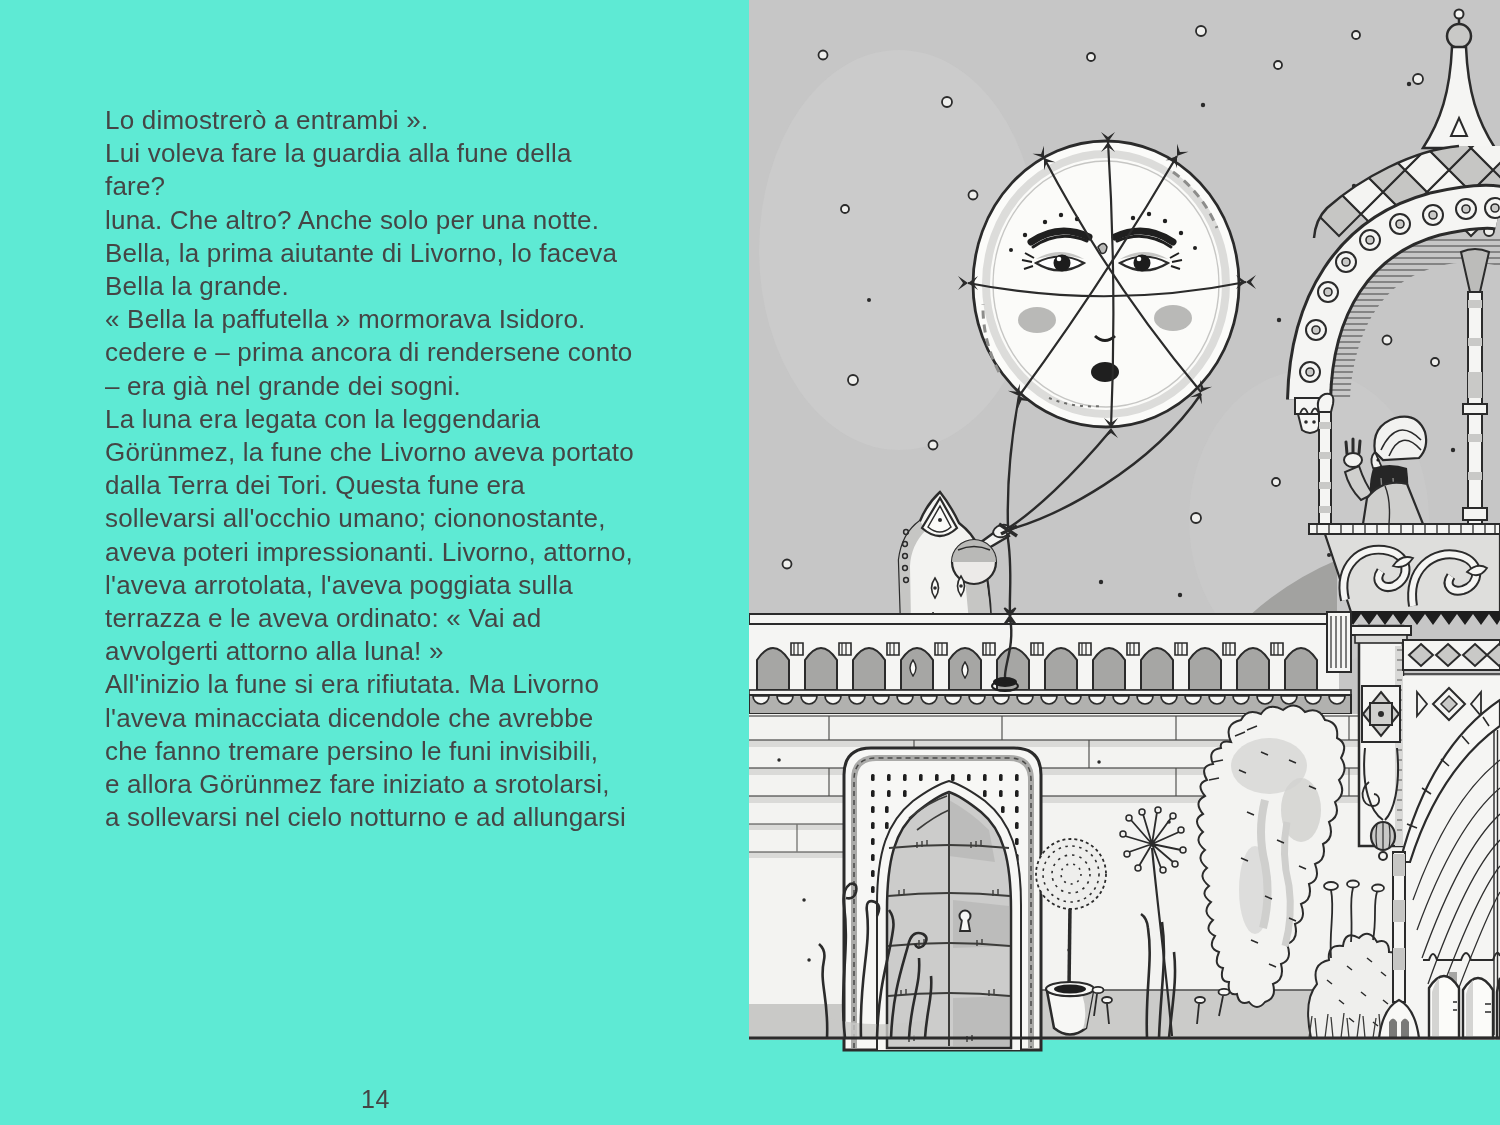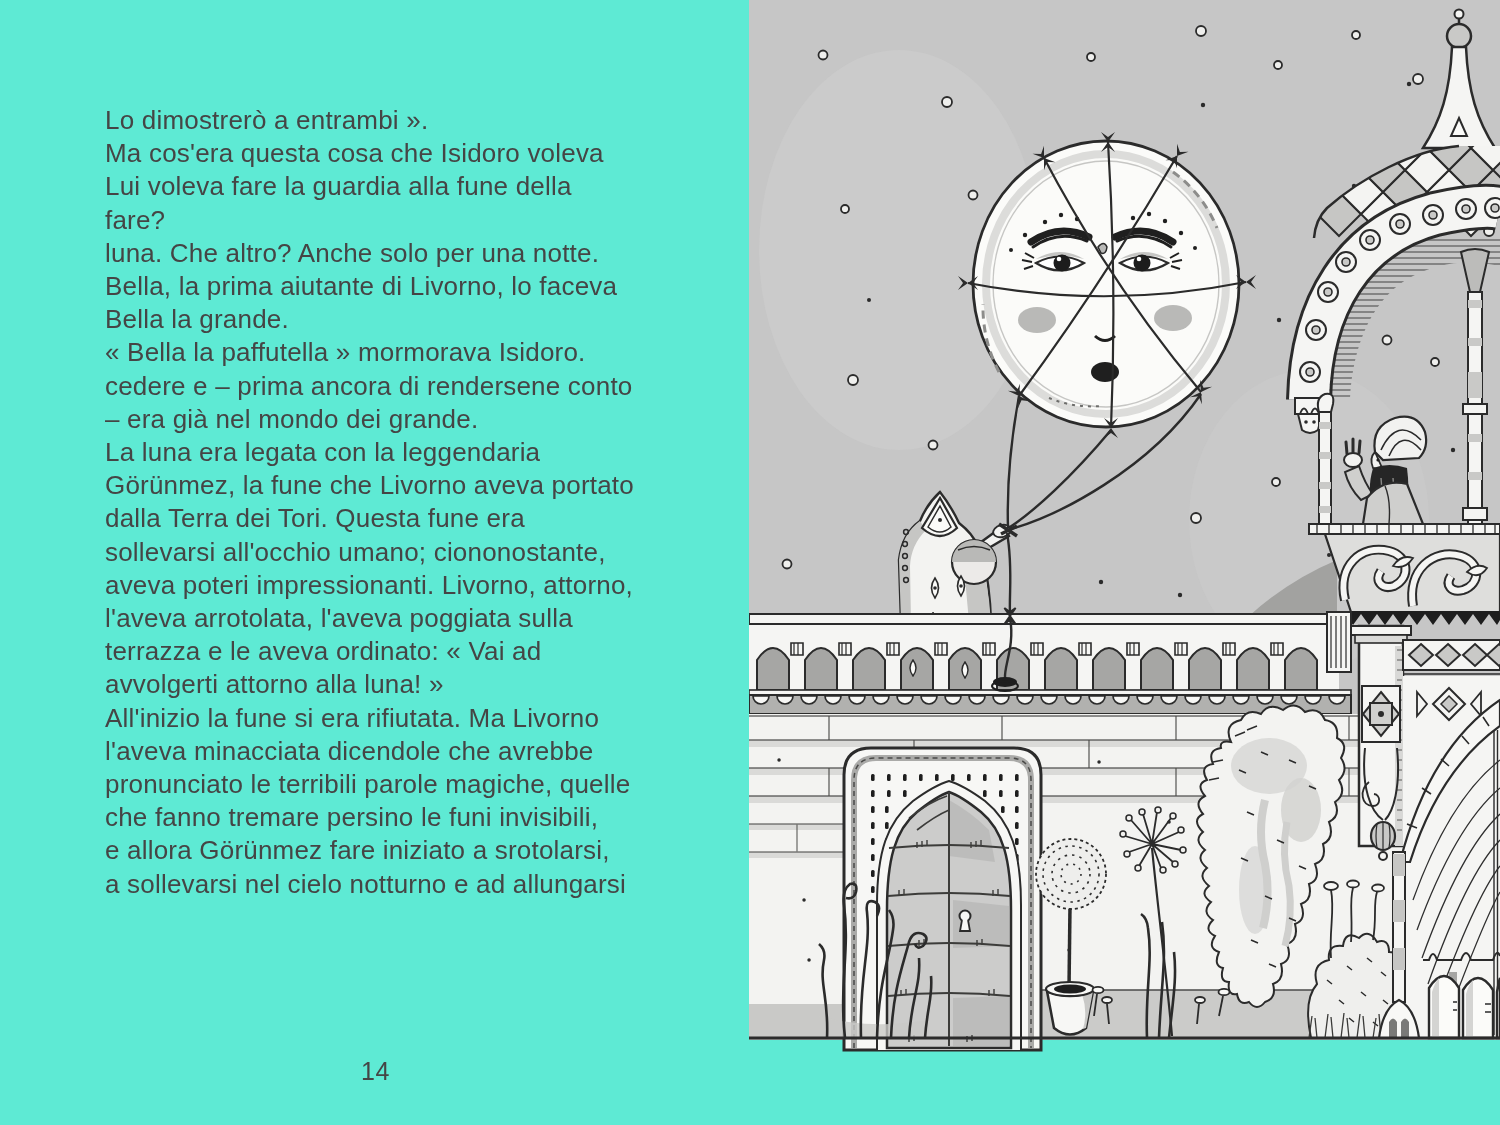--- a/index.html
+++ b/index.html
@@ -1,50 +1,48 @@
 <!DOCTYPE html>
 <html><head>
 <meta charset="utf-8">
 <style>
   html,body{margin:0;padding:0;background:#ffffff;}
   .stage{position:relative;width:1500px;height:1125px;background:#5eead4;overflow:hidden;
          font-family:Liberation Sans, sans-serif;}
   .text-block{position:absolute;left:105px;top:104px;}
   .line{font-size:26px;line-height:33.2px;letter-spacing:.2px;color:#454545;white-space:pre;font-weight:400;}
-  .page-number{position:absolute;left:0;top:1057px;width:751px;text-align:center;
+  .page-number{position:absolute;left:0;top:1085px;width:751px;text-align:center;
                font-size:25px;color:#454545;letter-spacing:.5px;}
   .illustration{position:absolute;left:749px;top:0;width:751px;height:1125px;}
 </style>
 </head>
 <body>
 
 <div class="stage">
 
   <div class="text-block">
     <div class="line">Lo dimostrerò a entrambi ».</div>
-    <div class="line">Ma cos'era questa cosa che Isidoro voleva</div>
     <div class="line">Lui voleva fare la guardia alla fune della</div>
     <div class="line">fare?</div>
     <div class="line">luna. Che altro? Anche solo per una notte.</div>
     <div class="line">Bella, la prima aiutante di Livorno, lo faceva</div>
     <div class="line">Bella la grande.</div>
     <div class="line">« Bella la paffutella » mormorava Isidoro.</div>
     <div class="line">cedere e – prima ancora di rendersene conto</div>
-    <div class="line">– era già nel mondo dei grande.</div>
+    <div class="line">– era già nel grande dei sogni.</div>
     <div class="line">La luna era legata con la leggendaria</div>
     <div class="line">Görünmez, la fune che Livorno aveva portato</div>
     <div class="line">dalla Terra dei Tori. Questa fune era</div>
     <div class="line">sollevarsi all'occhio umano; ciononostante,</div>
     <div class="line">aveva poteri impressionanti. Livorno, attorno,</div>
     <div class="line">l'aveva arrotolata, l'aveva poggiata sulla</div>
     <div class="line">terrazza e le aveva ordinato: « Vai ad</div>
     <div class="line">avvolgerti attorno alla luna! »</div>
     <div class="line">All'inizio la fune si era rifiutata. Ma Livorno</div>
     <div class="line">l'aveva minacciata dicendole che avrebbe</div>
-    <div class="line">pronunciato le terribili parole magiche, quelle</div>
     <div class="line">che fanno tremare persino le funi invisibili,</div>
     <div class="line">e allora Görünmez fare iniziato a srotolarsi,</div>
     <div class="line">a sollevarsi nel cielo notturno e ad allungarsi</div>
   </div>
 
   <div class="page-number">14</div>
 
   <svg class="illustration" viewBox="0 0 751 1125" xmlns="http://www.w3.org/2000/svg">
     <defs>
       <g id="bow">

